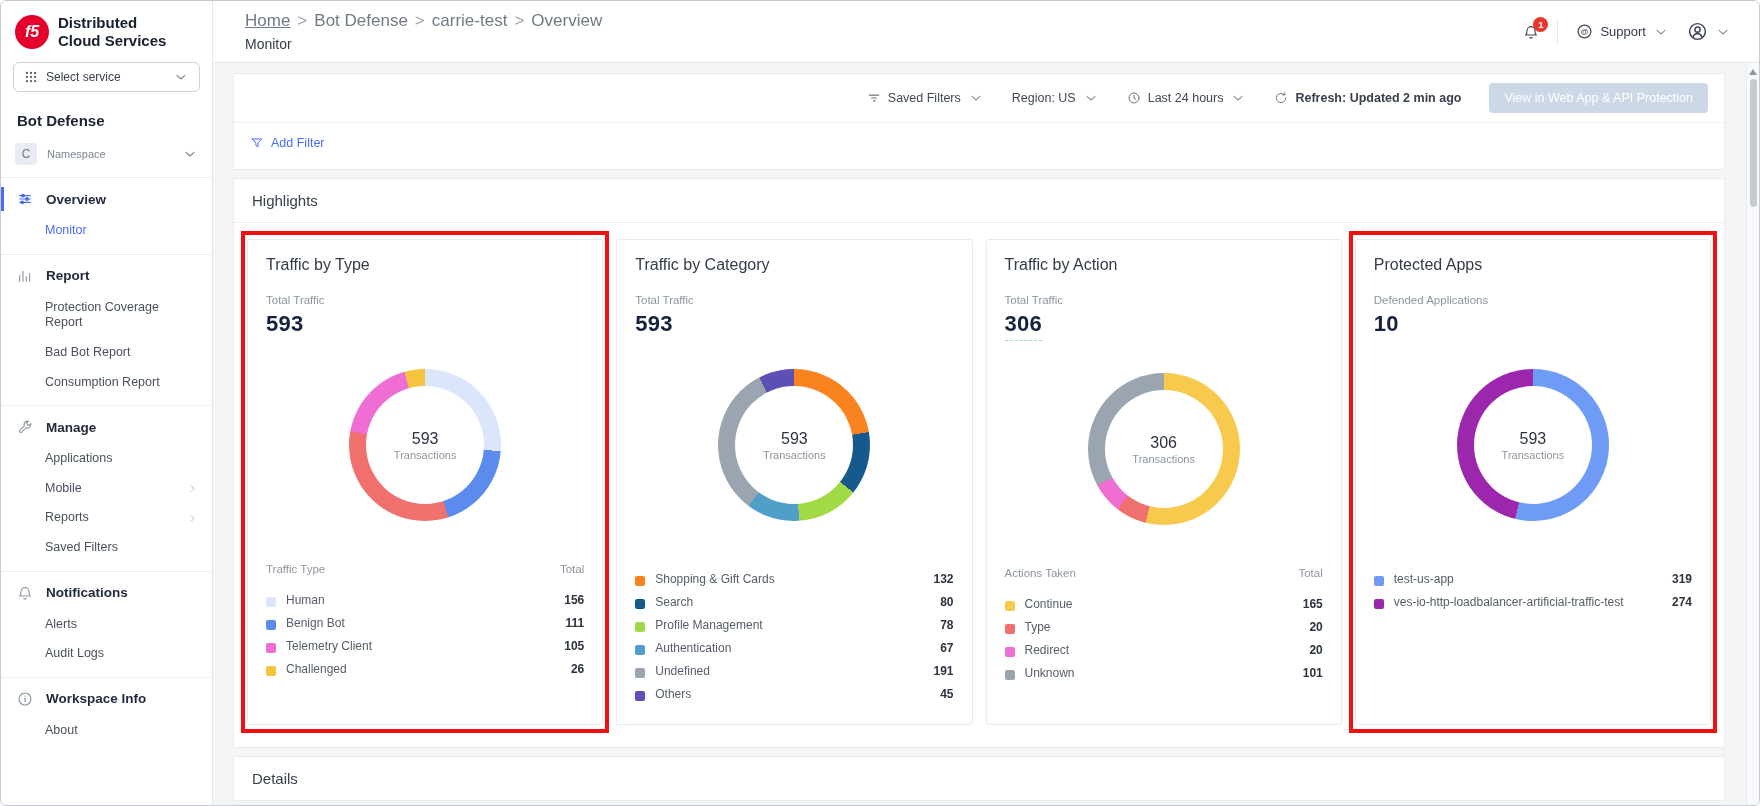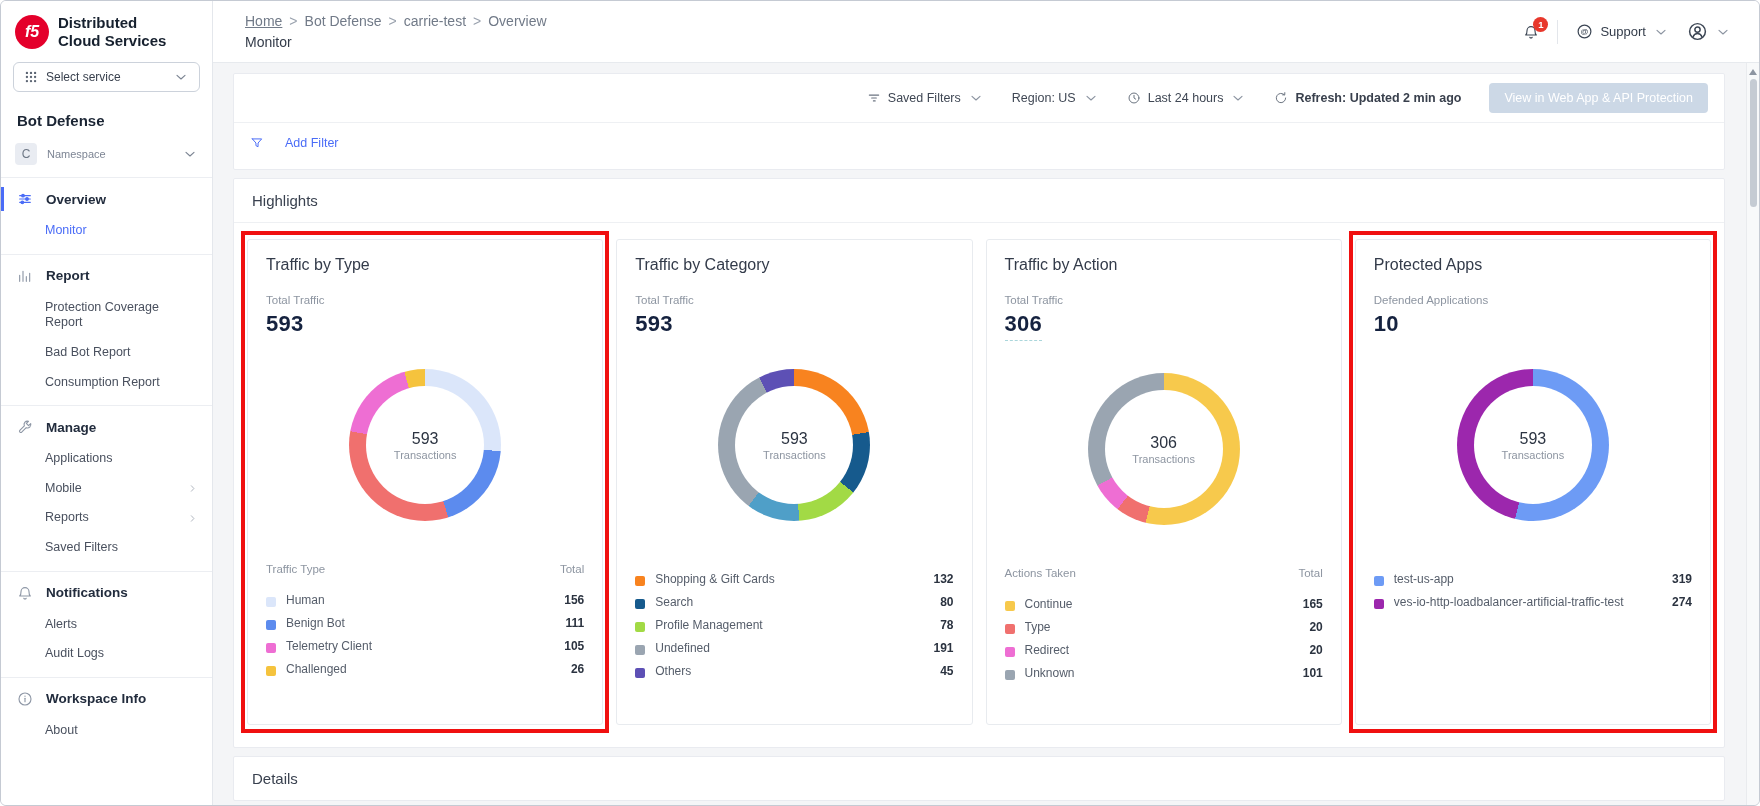--- a/index.html
+++ b/index.html
@@ -35,21 +35,21 @@
   .nav-item { padding: 7px 14px 7px 44px; font-size: 12.5px; color: #49505e; display: flex;
               justify-content: space-between; align-items: center; line-height: 1.25; }
   .nav-item.active { color: #4a6cf7; }
   .nav-item .chev { color: #9aa2ae; display: flex; }
 
   
   .main { flex: 1; display: flex; flex-direction: column; min-width: 0; position: relative; }
   .topbar { background: #fff; height: 62px; flex-shrink: 0; border-bottom: 1px solid #e7eaee;
             display: flex; align-items: center; justify-content: space-between; padding: 0 28px 0 32px; }
   .crumbs-wrap { display: flex; flex-direction: column; gap: 5px; }
-  .breadcrumb { font-size: 14px; color: #717a88; display: flex; gap: 7px; align-items: center; }
+  .breadcrumb { font-size: 17px; color: #717a88; display: flex; gap: 7px; align-items: center; }
   .breadcrumb .bc-item.link { text-decoration: underline; }
   .breadcrumb .sep { color: #9aa2ae; }
   .page-title { font-size: 14px; color: #333b49; }
   .topbar-right { display: flex; align-items: center; gap: 18px; }
   .bell-wrap { position: relative; color: #3c4654; display: flex; }
   .badge { position: absolute; top: -7px; right: -9px; min-width: 15px; height: 15px; border-radius: 50%;
            background: #e8382c; color: #fff; font-size: 9.5px; display: flex; align-items: center;
            justify-content: center; font-weight: 700; }
   .v-div { width: 1px; height: 24px; background: #e3e6eb; }
   .support-wrap, .user-wrap { display: flex; align-items: center; gap: 7px; color: #333c4a; font-size: 13px; }
@@ -58,21 +58,21 @@
 
   .content { flex: 1; position: relative; padding: 10px 34px 0 20px; overflow: hidden; }
   .panel { background: #fff; border: 1px solid #e9ebf0; border-radius: 2px; margin-bottom: 8px; }
   .toolbar-row { display: flex; justify-content: flex-end; align-items: center; gap: 28px;
                  padding: 9px 16px; border-bottom: 1px solid #eef0f3; }
   .filter-ctl { display: flex; align-items: center; gap: 7px; font-size: 12.5px; color: #3f4754; }
   .filter-ctl .icon { color: #6a7380; display: flex; }
   .view-btn { background: #ccd8e6; color: #fff; font-size: 12.5px; padding: 8px 15px; border: none;
               border-radius: 4px; font-family: inherit; }
   .addfilter-row { padding: 13px 16px 15px; }
-  .add-filter { display: inline-flex; align-items: center; gap: 21px; font-size: 12.5px; color: #4a6cf7; }
+  .add-filter { display: inline-flex; align-items: center; gap: 7px; font-size: 12.5px; color: #4a6cf7; }
   .add-filter .icon { display: flex; }
 
   .section-title { font-size: 15px; color: #39414f; padding: 13px 18px; }
   .panel-highlights .section-title { border-bottom: 1px solid #eef0f3; }
   .cards-row { display: flex; gap: 13px; padding: 16px 13px 22px; align-items: stretch; }
   .card { flex: 1; min-width: 0; background: #fff; border: 1px solid #e8ebef; border-radius: 3px;
           padding: 16px 18px; position: relative; height: 486px; display: flex; flex-direction: column; }
   .card.highlighted::after { content: ''; position: absolute; inset: -9px -7px; border: 4px solid #f01010;
                              pointer-events: none; }
   .card-title-row { display: flex; gap: 8px; align-items: center; }
@@ -446,20 +446,25 @@
                     <span class="swatch" style="background: rgb(22, 90, 141);"></span>
                     <span class="legend-label">Search</span>
                     <span class="legend-value">80</span>
                   </div>
                   <div class="legend-row">
                     <span class="swatch" style="background: rgb(162, 218, 69);"></span>
                     <span class="legend-label">Profile Management</span>
                     <span class="legend-value">78</span>
                   </div>
                   <div class="legend-row">
+                    <span class="swatch" style="background: rgb(79, 159, 200);"></span>
+                    <span class="legend-label">Authentication</span>
+                    <span class="legend-value">67</span>
+                  </div>
+                  <div class="legend-row">
                     <span class="swatch" style="background: rgb(154, 165, 177);"></span>
                     <span class="legend-label">Undefined</span>
                     <span class="legend-value">191</span>
                   </div>
                   <div class="legend-row">
                     <span class="swatch" style="background: rgb(93, 80, 181);"></span>
                     <span class="legend-label">Others</span>
                     <span class="legend-value">45</span>
                   </div>
                 </div>

